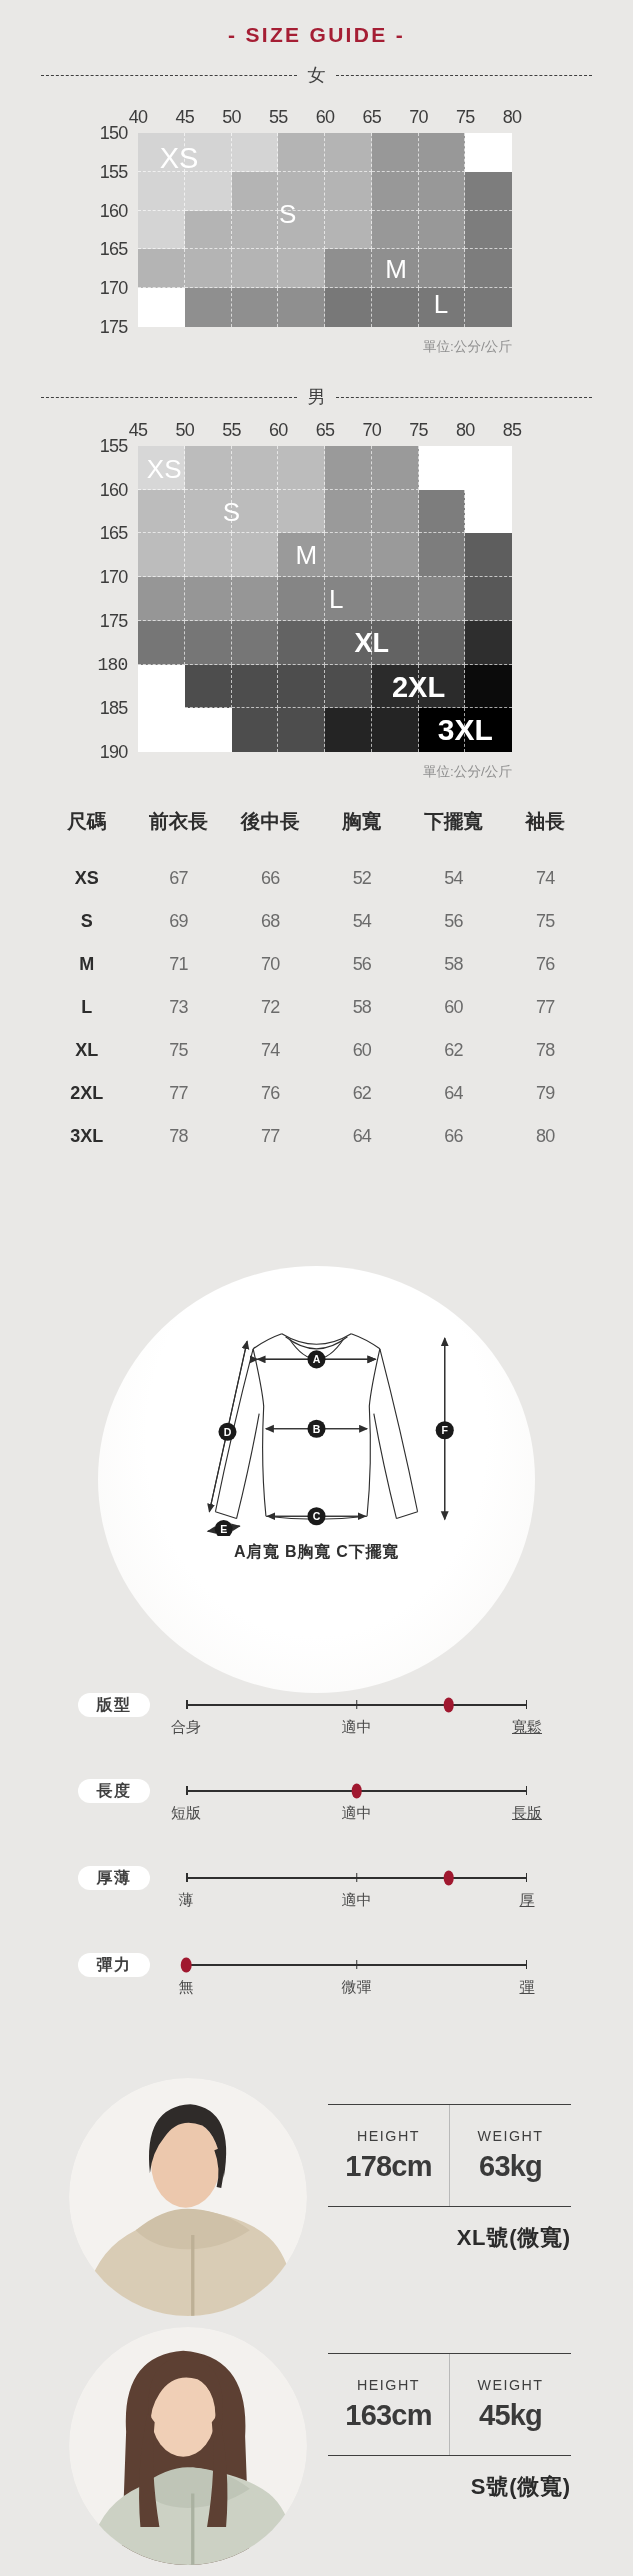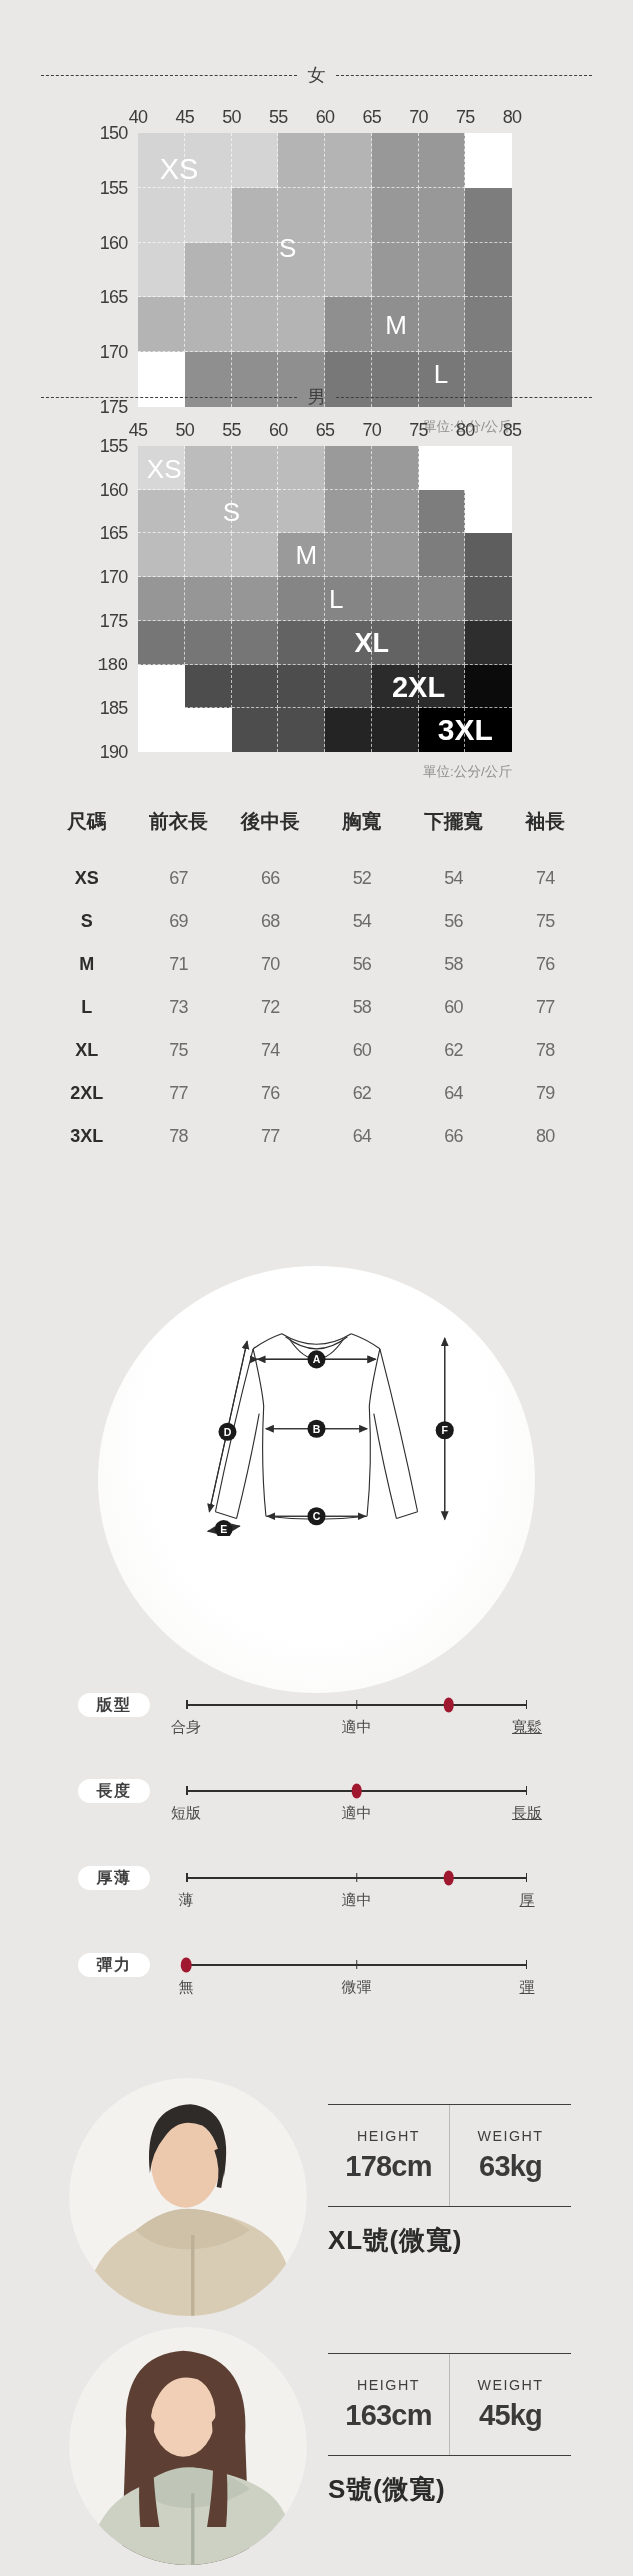--- a/index.html
+++ b/index.html
@@ -58,33 +58,34 @@
   .slider .slabel.r{left:100%;transform:translateX(-50%);text-decoration:underline;}
 
   
   .model-photo{position:absolute;left:69px;width:238px;height:238px;border-radius:50%;overflow:hidden;}
   .mtable{position:absolute;left:328px;width:243px;height:101px;display:flex;
     border-top:1.5px solid #3f3f3f;border-bottom:1.5px solid #3f3f3f;}
   .mcol{flex:1;display:flex;flex-direction:column;align-items:center;justify-content:center;gap:6px;}
   .mcol + .mcol{border-left:0.8px solid #b9b9b9;}
   .mcol .mlabel{font-size:14.3px;color:#3f3f3f;letter-spacing:1.5px;}
   .mcol .mvalue{font-size:29px;font-weight:600;color:#3a3a3a;letter-spacing:-0.8px;}
-  .msize{position:absolute;left:328px;width:243px;text-align:left;font-size:26px;font-weight:bold;color:#2b2b2b;letter-spacing:0.8px;}
+  .msize{position:absolute;left:328px;width:243px;text-align:right;font-size:22px;font-weight:bold;color:#2b2b2b;letter-spacing:0.8px;}
 </style>
 </head>
 <body>
 
 <div id="canvas">
 
+  <div class="page-title">- SIZE GUIDE -</div>
 
   <div class="divider" style="top:63px;">
     <span class="gender">女</span>
   </div>
 
-  <div class="chart" style="top:133px;height:274px;">
+  <div class="chart" style="top:133px;height:194px;">
     <div class="xlabels">
         <span style="left: 0%;">40</span>
         <span style="left: 12.5%;">45</span>
         <span style="left: 25%;">50</span>
         <span style="left: 37.5%;">55</span>
         <span style="left: 50%;">60</span>
         <span style="left: 62.5%;">65</span>
         <span style="left: 75%;">70</span>
         <span style="left: 87.5%;">75</span>
         <span style="left: 100%;">80</span>
@@ -365,20 +366,21 @@
       <circle cx="230" cy="264" r="12" fill="#1a1a1a"></circle>
       <text x="230" y="269" fill="#fff">C</text>
       <circle cx="112" cy="152" r="12" fill="#1a1a1a"></circle>
       <text x="112" y="157" fill="#fff">D</text>
       <circle cx="107" cy="281" r="12" fill="#1a1a1a"></circle>
       <text x="107" y="286" fill="#fff">E</text>
       <circle cx="400" cy="150" r="12" fill="#1a1a1a"></circle>
       <text x="400" y="155" fill="#fff">F</text>
     </g>
   </svg>
+  <div class="legend" style="top:1542px;">A肩寬 B胸寬 C下擺寬</div>
 
   <div class="slider" style="top:1705px;">
     <div class="pill">版型</div>
     <div class="track">
       <div class="midtick"></div>
       <div class="dot" style="left: 77%; background: rgb(160, 24, 47);"></div>
       <span class="slabel l">合身</span>
       <span class="slabel m">適中</span>
       <span class="slabel r">寬鬆</span>
     </div>

